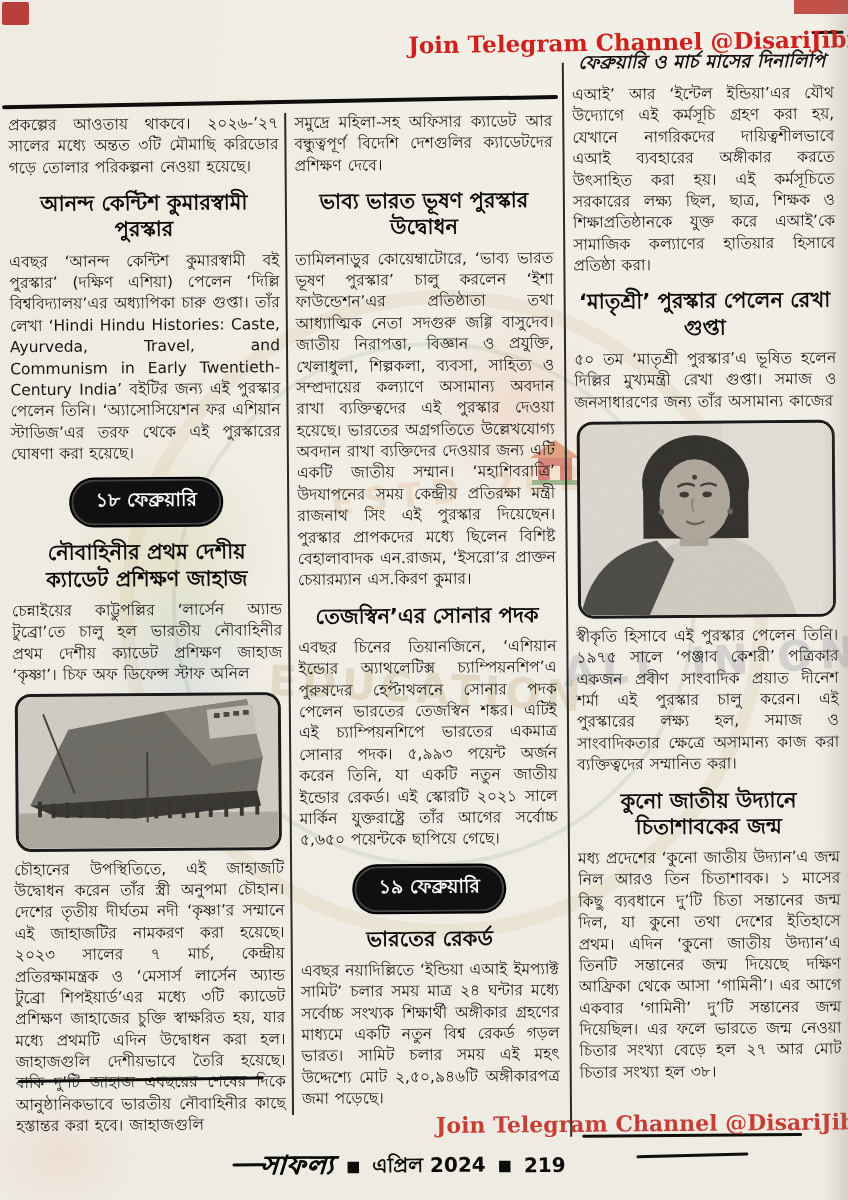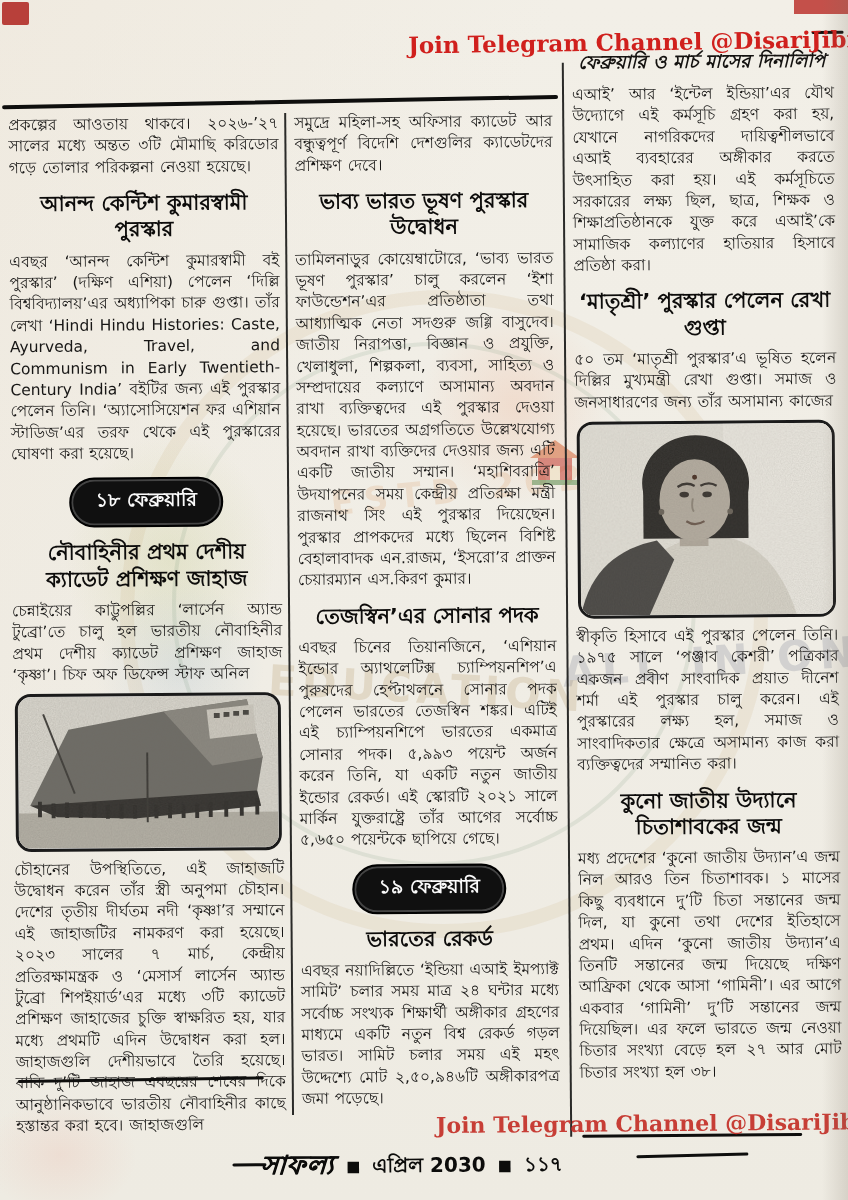--- a/index.html
+++ b/index.html
@@ -200,23 +200,23 @@
     </div>
 
     <div class="rule rule-left-end"></div>
     <div class="rule rule-right-end"></div>
     <div class="rule rule-footer-left"></div>
     <div class="rule rule-footer-right"></div>
 
     <div class="footer">
       <span class="logo">সাফল্য</span>
       <span class="bullet">■</span>
-      <span class="issue">এপ্রিল 2030</span>
+      <span class="issue">এপ্রিল 2024</span>
       <span class="bullet">■</span>
-      <span class="pageno">১১৭</span>
+      <span class="pageno">219</span>
     </div>
   </div>
 
   <div class="corner-tl"></div>
   <div class="corner-tr"></div>
   <div class="wm wm-top">Join Telegram Channel @DisariJibika1</div>
   <div class="wm wm-bottom">Join Telegram Channel @DisariJibika1</div>
 
   <div class="edge-shadow"></div>
 </div>

